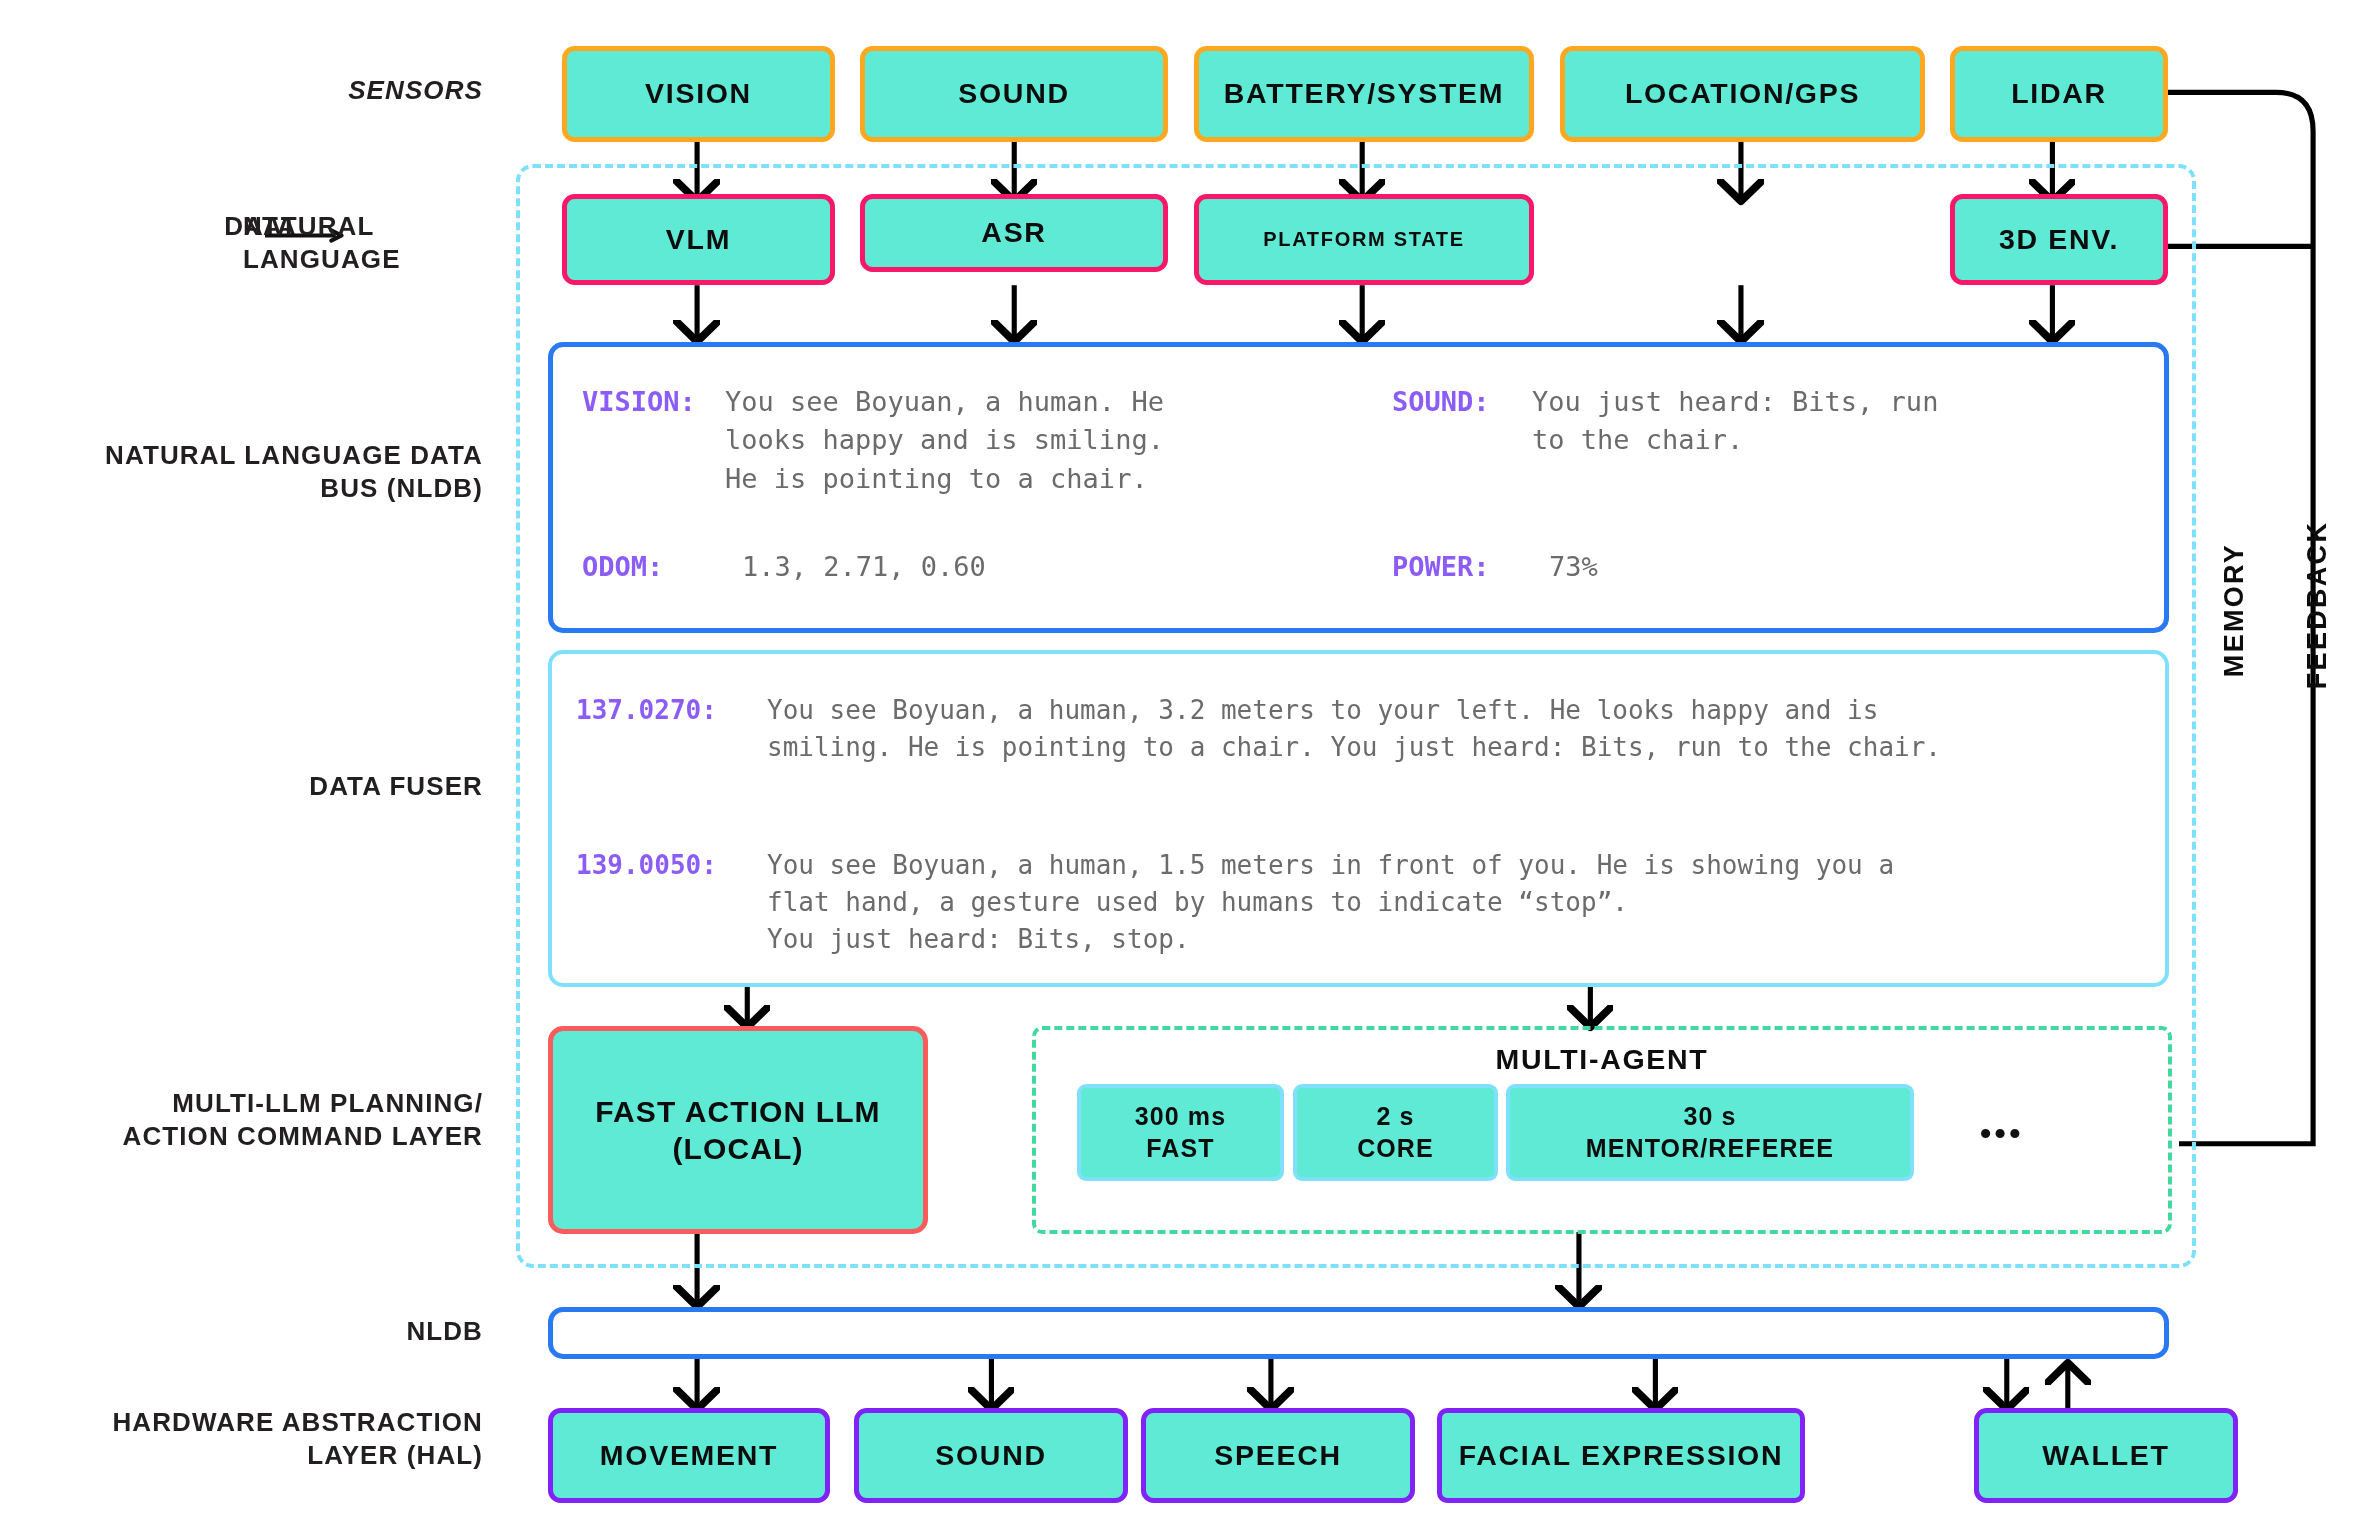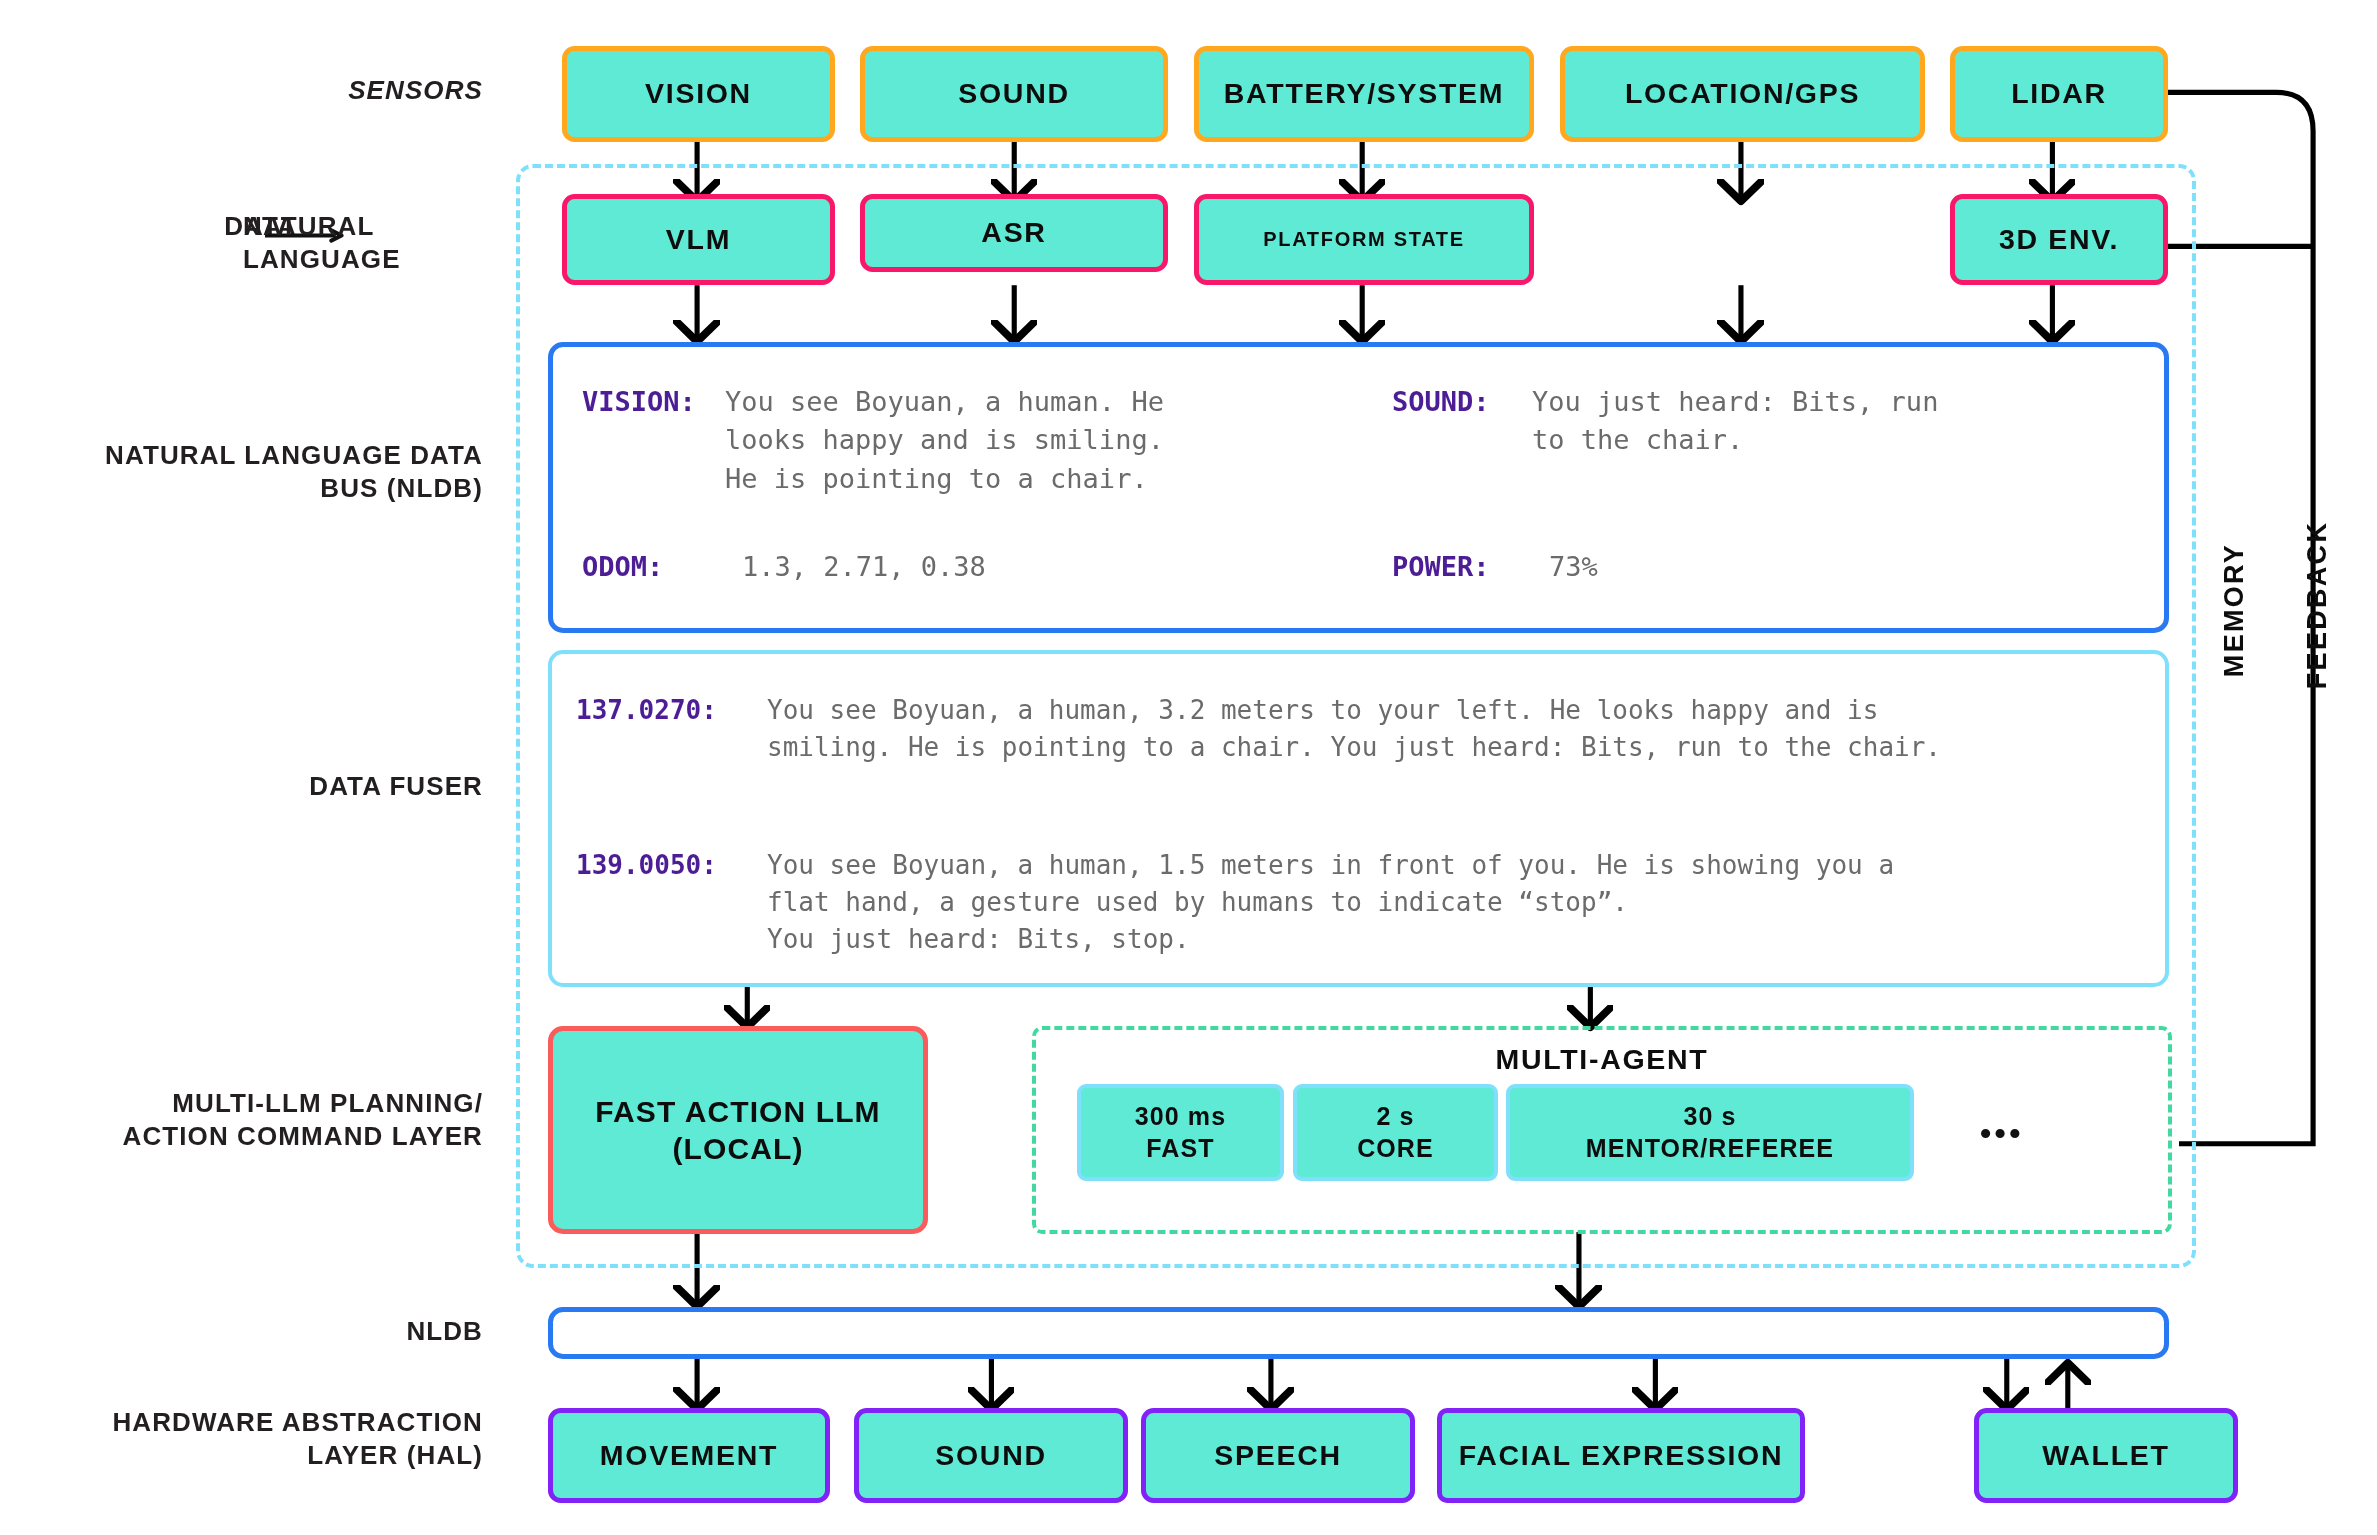--- a/index.html
+++ b/index.html
@@ -80,21 +80,21 @@
 
   
   .kv{
     position:absolute;
     font-family:"DejaVu Sans Mono","Liberation Mono",monospace;
     display:flex;
     align-items:flex-start;
   }
   .kv .k{
     font-weight:700;
-    color:#4c1d95;
+    color:#8b5cf6;
     white-space:pre;
     flex:0 0 auto;
   }
   .kv .v{
     color:#6b6b6b;
     white-space:pre-line;
     font-weight:400;
   }
 
   
@@ -233,21 +233,21 @@
   </div>
 
   <div class="kv" style="left:1392px; top:383px; font-size:27px; line-height:1.42;">
     <span class="k" style="width:140px;">SOUND:</span>
     <span class="v">You just heard: Bits, run
 to the chair.</span>
   </div>
 
   <div class="kv" style="left:582px; top:548px; font-size:27px; line-height:1.42;">
     <span class="k" style="width:160px;">ODOM:</span>
-    <span class="v">1.3, 2.71, 0.38</span>
+    <span class="v">1.3, 2.71, 0.60</span>
   </div>
 
   <div class="kv" style="left:1392px; top:548px; font-size:27px; line-height:1.42;">
     <span class="k" style="width:157px;">POWER:</span>
     <span class="v">73%</span>
   </div>
 
   <div class="panel fuser" style="left:548px; top:650px; width:1621px; height:337px;"></div>
 
   <div class="kv" style="left:576px; top:692px; font-size:26px; line-height:1.42;">

